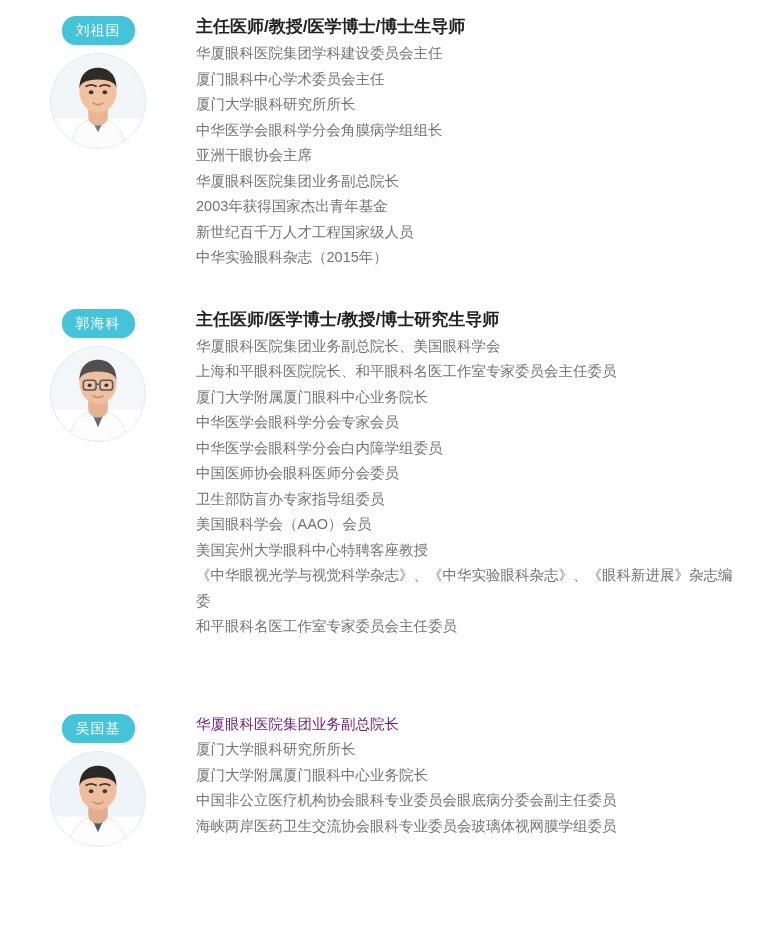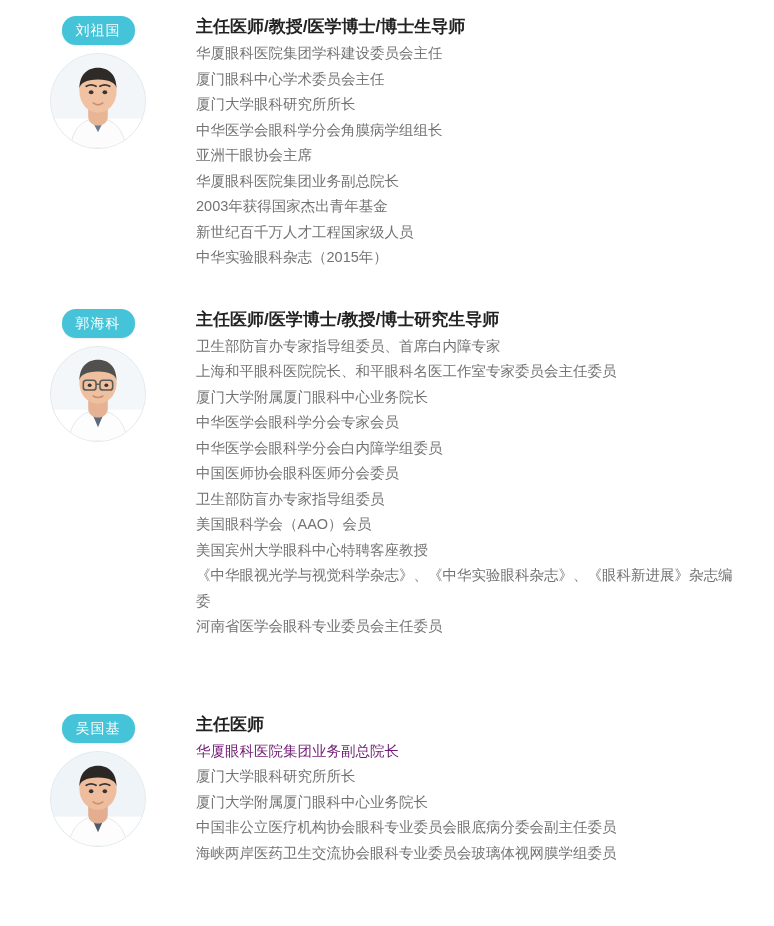--- a/index.html
+++ b/index.html
@@ -154,31 +154,31 @@
             <path d="M46 38 h4" stroke="#5a5a5a" stroke-width="1.6"></path>
             <ellipse cx="39.5" cy="39" rx="2" ry="1.8" fill="#3a3330"></ellipse>
             <ellipse cx="56.5" cy="39" rx="2" ry="1.8" fill="#3a3330"></ellipse>
             <path d="M43 50 q5 3 10 0" stroke="#c98f73" stroke-width="1.6" fill="none" stroke-linecap="round"></path>
           </g>
         </svg>
       </div>
     </div>
     <div class="info-col">
       <div class="doc-title">主任医师/医学博士/教授/博士研究生导师</div>
-      <div class="cred-line">卫生部防盲办专家指导组委员、首席白内障专家</div>
+      <div class="cred-line">华厦眼科医院集团业务副总院长、美国眼科学会</div>
       <div class="cred-line">上海和平眼科医院院长、和平眼科名医工作室专家委员会主任委员</div>
       <div class="cred-line">厦门大学附属厦门眼科中心业务院长</div>
       <div class="cred-line">中华医学会眼科学分会专家会员</div>
       <div class="cred-line">中华医学会眼科学分会白内障学组委员</div>
       <div class="cred-line">中国医师协会眼科医师分会委员</div>
       <div class="cred-line">卫生部防盲办专家指导组委员</div>
       <div class="cred-line">美国眼科学会（AAO）会员</div>
       <div class="cred-line">美国宾州大学眼科中心特聘客座教授</div>
       <div class="cred-line">《中华眼视光学与视觉科学杂志》、《中华实验眼科杂志》、《眼科新进展》杂志编委</div>
-      <div class="cred-line">河南省医学会眼科专业委员会主任委员</div>
+      <div class="cred-line">和平眼科名医工作室专家委员会主任委员</div>
     </div>
   </div>
 
   <div class="doctor doc-2">
     <div class="left-col">
       <div class="name-badge">吴国基</div>
       <div class="avatar">
         <svg viewBox="0 0 96 96" xmlns="http://www.w3.org/2000/svg">
           <defs>
             <clipPath id="c2">
@@ -196,21 +196,20 @@
             <ellipse cx="41" cy="40" rx="2.3" ry="2" fill="#3a3330"></ellipse>
             <ellipse cx="55" cy="40" rx="2.3" ry="2" fill="#3a3330"></ellipse>
             <path d="M36 34 q5 -3 10 0" stroke="#3a3330" stroke-width="1.8" fill="none" stroke-linecap="round"></path>
             <path d="M50 34 q5 -3 10 0" stroke="#3a3330" stroke-width="1.8" fill="none" stroke-linecap="round"></path>
             <path d="M43 51 q5 4 10 0" stroke="#c98f73" stroke-width="1.6" fill="none" stroke-linecap="round"></path>
           </g>
         </svg>
       </div>
     </div>
     <div class="info-col">
-      <div class="doc-title">主任医师</div>
       <div class="cred-line bold">华厦眼科医院集团业务副总院长</div>
       <div class="cred-line">厦门大学眼科研究所所长</div>
       <div class="cred-line">厦门大学附属厦门眼科中心业务院长</div>
       <div class="cred-line">中国非公立医疗机构协会眼科专业委员会眼底病分委会副主任委员</div>
       <div class="cred-line">海峡两岸医药卫生交流协会眼科专业委员会玻璃体视网膜学组委员</div>
 
     </div>
   </div>
 
 </div>

